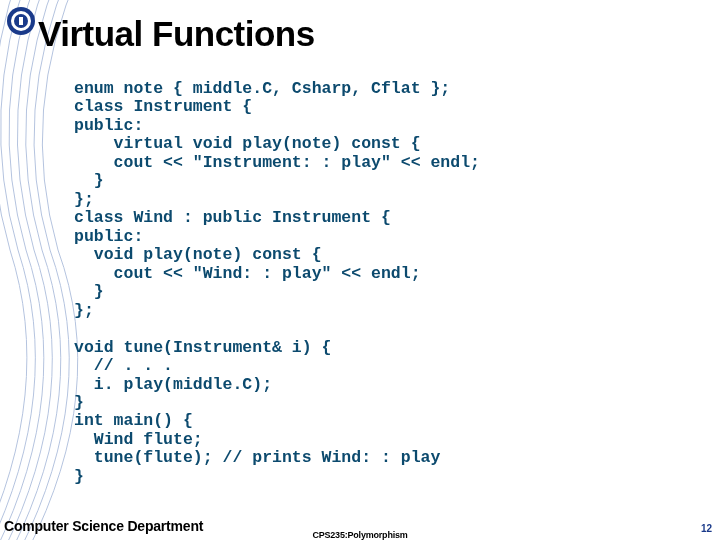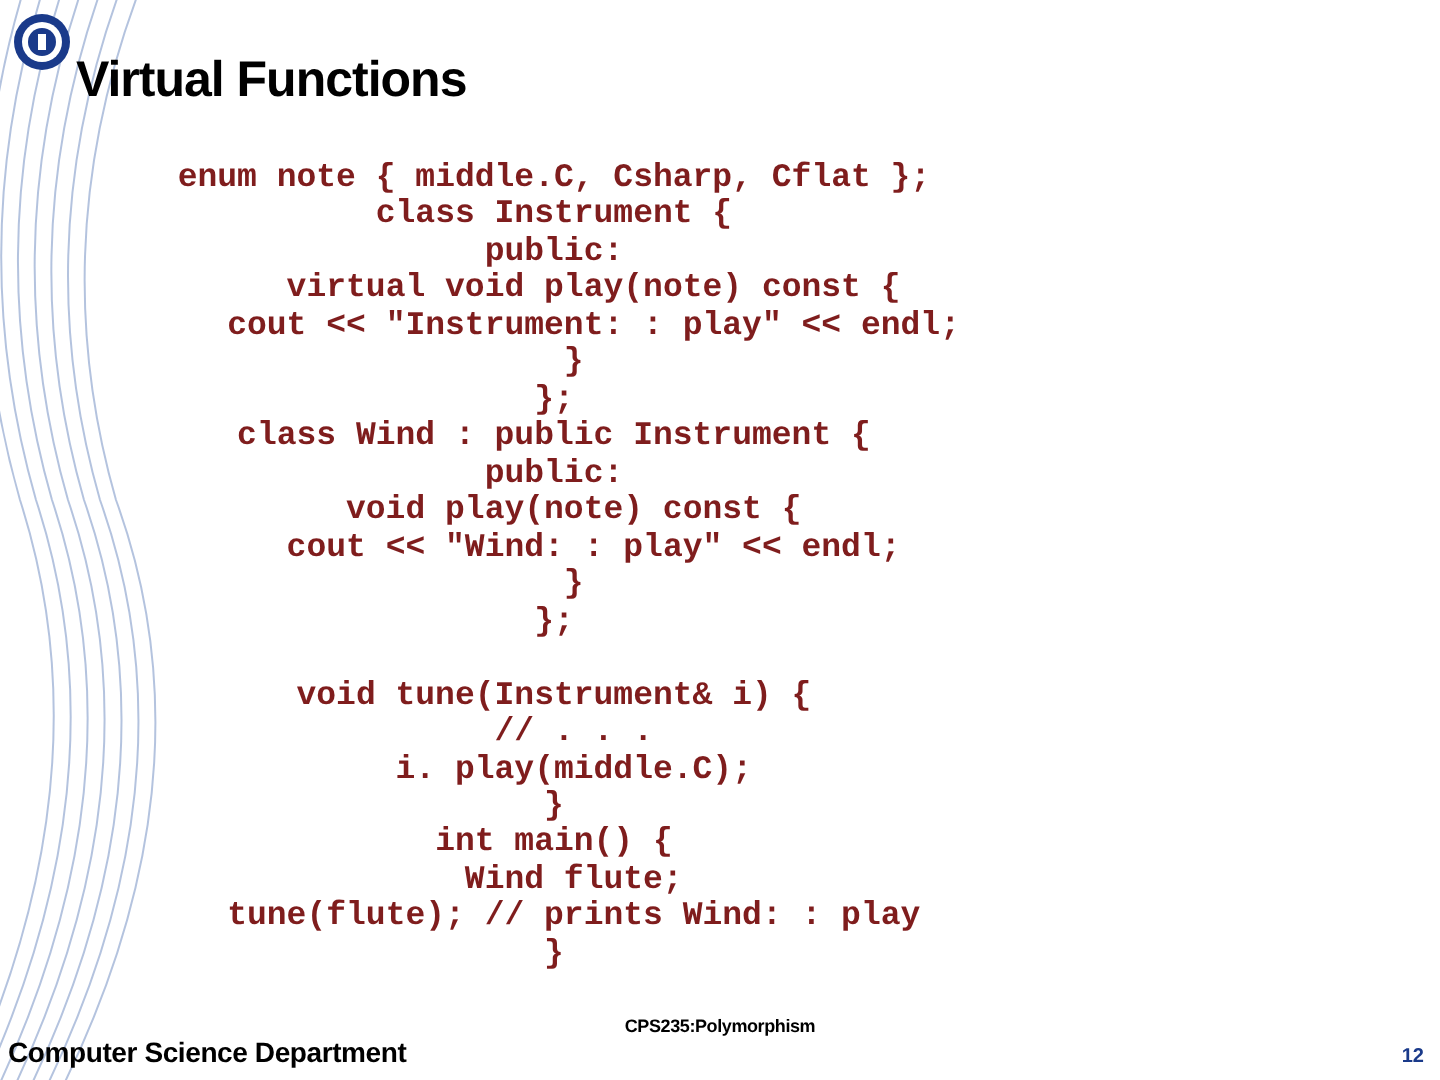--- a/index.html
+++ b/index.html
@@ -1,22 +1,22 @@
 <!DOCTYPE html>
 <html><head>
 <meta charset="utf-8">
 <style>
   * { margin: 0; padding: 0; box-sizing: border-box; }
   html, body { width: 720px; height: 540px; overflow: hidden; font-family: Arial, sans-serif; background: #fff; position: relative; }
   .bg-swirl { position: absolute; left: -40px; top: -10px; width: 180px; height: 560px; opacity: 0.45; pointer-events: none; }
   .logo { position: absolute; left: 6px; top: 6px; width: 30px; height: 30px; }
-  .title { position: absolute; left: 38px; top: 26px; font-size: 25px; font-weight: 700; color: #000; letter-spacing: -0.5px; }
-  .code { position: absolute; left: 74px; top: 80px; font-family: "Courier New", monospace; font-size: 16.5px; line-height: 1.12; font-weight: 700; color: #7f1d1d; white-space: pre; text-align: center; }
+  .title { position: absolute; left: 38px; top: 14px; font-size: 35px; font-weight: 700; color: #000; letter-spacing: -0.5px; }
+  .code { position: absolute; left: 74px; top: 80px; font-family: "Courier New", monospace; font-size: 16.5px; line-height: 1.12; font-weight: 700; color: #0c4a6e; white-space: pre; }
   .footer-left { position: absolute; left: 4px; bottom: 6px; font-size: 14px; font-weight: 700; color: #000; letter-spacing: -0.2px; }
-  .footer-center { position: absolute; left: 50%; bottom: 22px; transform: translateX(-50%); font-size: 9px; font-weight: 700; color: #000; letter-spacing: -0.2px; }
+  .footer-center { position: absolute; left: 50%; bottom: 0; transform: translateX(-50%); font-size: 9px; font-weight: 700; color: #000; letter-spacing: -0.2px; }
   .footer-right { position: absolute; right: 8px; bottom: 6px; font-size: 10px; font-weight: 700; color: #1a3a8a; margin-top: 16px; }
 </style>
 </head>
 <body>
 
 <svg class="bg-swirl" viewBox="0 0 180 560" preserveAspectRatio="none">
   <g fill="none" stroke="#5a7bb8" stroke-width="1">
     <path d="M 60 -20 Q 10 120 50 260 Q 95 400 20 560"></path>
     <path d="M 70 -20 Q 18 120 58 260 Q 104 400 28 560"></path>
     <path d="M 80 -20 Q 26 120 66 260 Q 113 400 36 560"></path>

